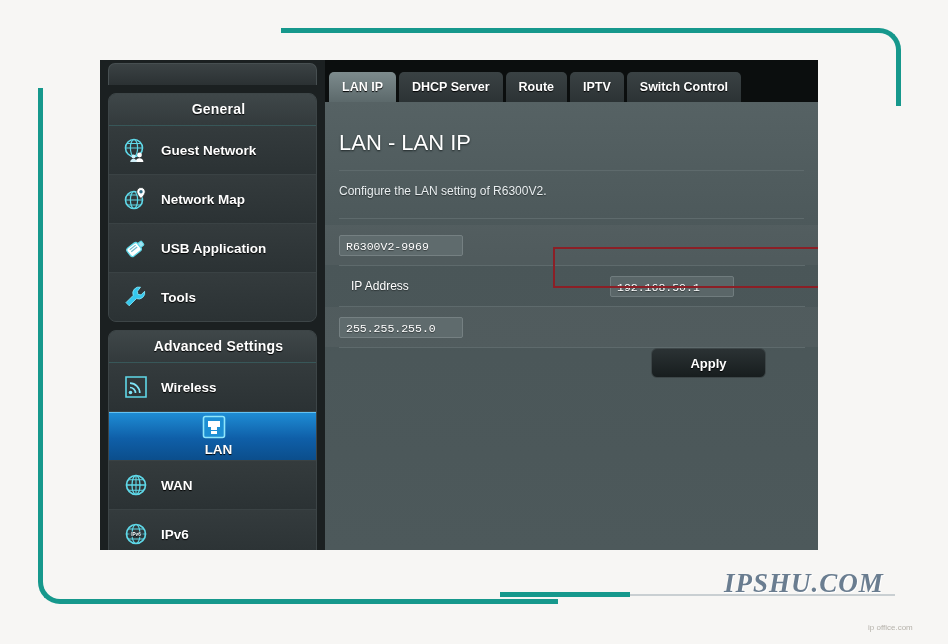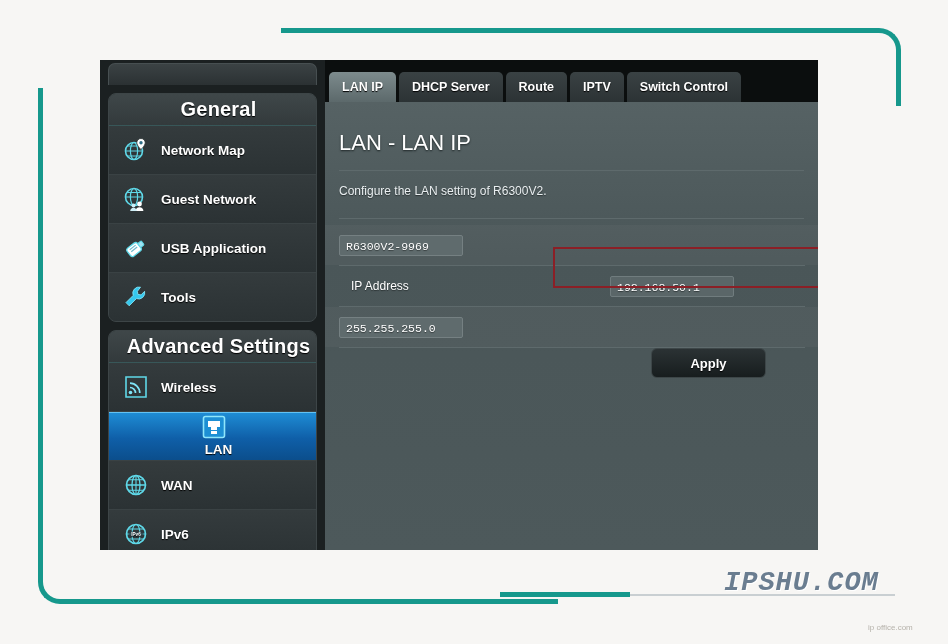--- a/index.html
+++ b/index.html
@@ -79,21 +79,21 @@
     background: #2f3638;
     border-radius: 8px;
     border: 1px solid #3d4547;
     overflow: hidden;
   }
   .group-title {
     height: 31px;
     line-height: 31px;
     text-align: center;
     color: #ffffff;
-    font-size: 20px;
+    font-size: 14px;
     font-weight: bold;
     background: linear-gradient(#3f4749, #333a3c);
     border-bottom: 1px solid #20999b33;
     letter-spacing: 0.2px;
     text-shadow: 0 1px 1px #000;
     padding-left: 12px;
   }
   .nav-item {
     height: 48px;
     display: flex;
@@ -255,21 +255,21 @@
     font-weight: bold;
     text-shadow: 0 1px 1px #000;
     cursor: pointer;
     font-family: "Liberation Sans", sans-serif;
   }
 
   
   .watermark {
     position: absolute;
     left: 724px; top: 568px;
-    font-family: Liberation Mono, monospace;
+    font-family: Liberation Serif, serif;
     font-size: 27px;
     font-weight: bold;
     font-style: italic;
     color: #6a7d90;
     letter-spacing: 1px;
     text-shadow: 1px 1px 0 #ffffff;
     user-select: none;
   }
   .watermark-small {
     position: absolute;
@@ -288,55 +288,55 @@
 <div class="frame-bar-bottom"></div>
 <div class="frame-hairline-bottom"></div>
 
 <div class="router-window">
 
   <div class="sidebar">
     <div class="sidebar-topstub"></div>
 
     <div class="sidebar-group">
       <div class="group-title">General</div>
-
-      <div class="nav-item">
-        <span class="nav-icon">
-          <svg width="26" height="26" viewBox="0 0 26 26">
-            <circle cx="11" cy="14" r="8.5" fill="none" stroke="#5fd8e8" stroke-width="1.6"></circle>
-            <ellipse cx="11" cy="14" rx="3.6" ry="8.5" fill="none" stroke="#5fd8e8" stroke-width="1.2"></ellipse>
-            <line x1="2.5" y1="14" x2="19.5" y2="14" stroke="#5fd8e8" stroke-width="1.2"></line>
-            <line x1="4" y1="9" x2="18" y2="9" stroke="#5fd8e8" stroke-width="1"></line>
-            <line x1="4" y1="19" x2="18" y2="19" stroke="#5fd8e8" stroke-width="1"></line>
-            <path d="M18 1.5a4.2 4.2 0 0 1 4.2 4.2c0 3-4.2 6.8-4.2 6.8s-4.2-3.8-4.2-6.8A4.2 4.2 0 0 1 18 1.5z" fill="#ffffff" stroke="#2b3334" stroke-width="0.8"></path>
-            <circle cx="18" cy="5.7" r="1.7" fill="#2f6d86"></circle>
-          </svg>
-        </span>
-        <span class="nav-label">Network Map</span>
-      </div>
 
       <div class="nav-item">
         <span class="nav-icon">
           <svg width="26" height="26" viewBox="0 0 26 26">
             <circle cx="11" cy="11" r="8.5" fill="none" stroke="#5fd8e8" stroke-width="1.6"></circle>
             <ellipse cx="11" cy="11" rx="3.6" ry="8.5" fill="none" stroke="#5fd8e8" stroke-width="1.2"></ellipse>
             <line x1="2.5" y1="11" x2="19.5" y2="11" stroke="#5fd8e8" stroke-width="1.2"></line>
             <line x1="4" y1="6.5" x2="18" y2="6.5" stroke="#5fd8e8" stroke-width="1"></line>
             <circle cx="16.5" cy="18" r="2.4" fill="#ffffff"></circle>
             <path d="M12.6 25c0-2.2 1.7-3.8 3.9-3.8s3.9 1.6 3.9 3.8z" fill="#ffffff"></path>
             <circle cx="10.5" cy="19.5" r="2" fill="#cfeff7"></circle>
             <path d="M7.2 25c0-1.9 1.5-3.2 3.3-3.2s3.3 1.3 3.3 3.2z" fill="#cfeff7"></path>
           </svg>
         </span>
         <span class="nav-label">Guest Network</span>
       </div>
 
       <div class="nav-item">
         <span class="nav-icon">
           <svg width="26" height="26" viewBox="0 0 26 26">
+            <circle cx="11" cy="14" r="8.5" fill="none" stroke="#5fd8e8" stroke-width="1.6"></circle>
+            <ellipse cx="11" cy="14" rx="3.6" ry="8.5" fill="none" stroke="#5fd8e8" stroke-width="1.2"></ellipse>
+            <line x1="2.5" y1="14" x2="19.5" y2="14" stroke="#5fd8e8" stroke-width="1.2"></line>
+            <line x1="4" y1="9" x2="18" y2="9" stroke="#5fd8e8" stroke-width="1"></line>
+            <line x1="4" y1="19" x2="18" y2="19" stroke="#5fd8e8" stroke-width="1"></line>
+            <path d="M18 1.5a4.2 4.2 0 0 1 4.2 4.2c0 3-4.2 6.8-4.2 6.8s-4.2-3.8-4.2-6.8A4.2 4.2 0 0 1 18 1.5z" fill="#ffffff" stroke="#2b3334" stroke-width="0.8"></path>
+            <circle cx="18" cy="5.7" r="1.7" fill="#2f6d86"></circle>
+          </svg>
+        </span>
+        <span class="nav-label">Network Map</span>
+      </div>
+
+      <div class="nav-item">
+        <span class="nav-icon">
+          <svg width="26" height="26" viewBox="0 0 26 26">
             <g transform="rotate(-38 13 13)">
               <rect x="4" y="8" width="13" height="10" rx="2.5" fill="#ffffff" stroke="#5fd8e8" stroke-width="1.3"></rect>
               <rect x="17" y="10.5" width="4.5" height="5" rx="1" fill="#9fe3f2" stroke="#5fd8e8" stroke-width="1"></rect>
               <line x1="7" y1="10.5" x2="14.5" y2="10.5" stroke="#6fb9cc" stroke-width="1.2"></line>
               <line x1="7" y1="13" x2="14.5" y2="13" stroke="#6fb9cc" stroke-width="1.2"></line>
             </g>
           </svg>
         </span>
         <span class="nav-label">USB Application</span>
       </div>

